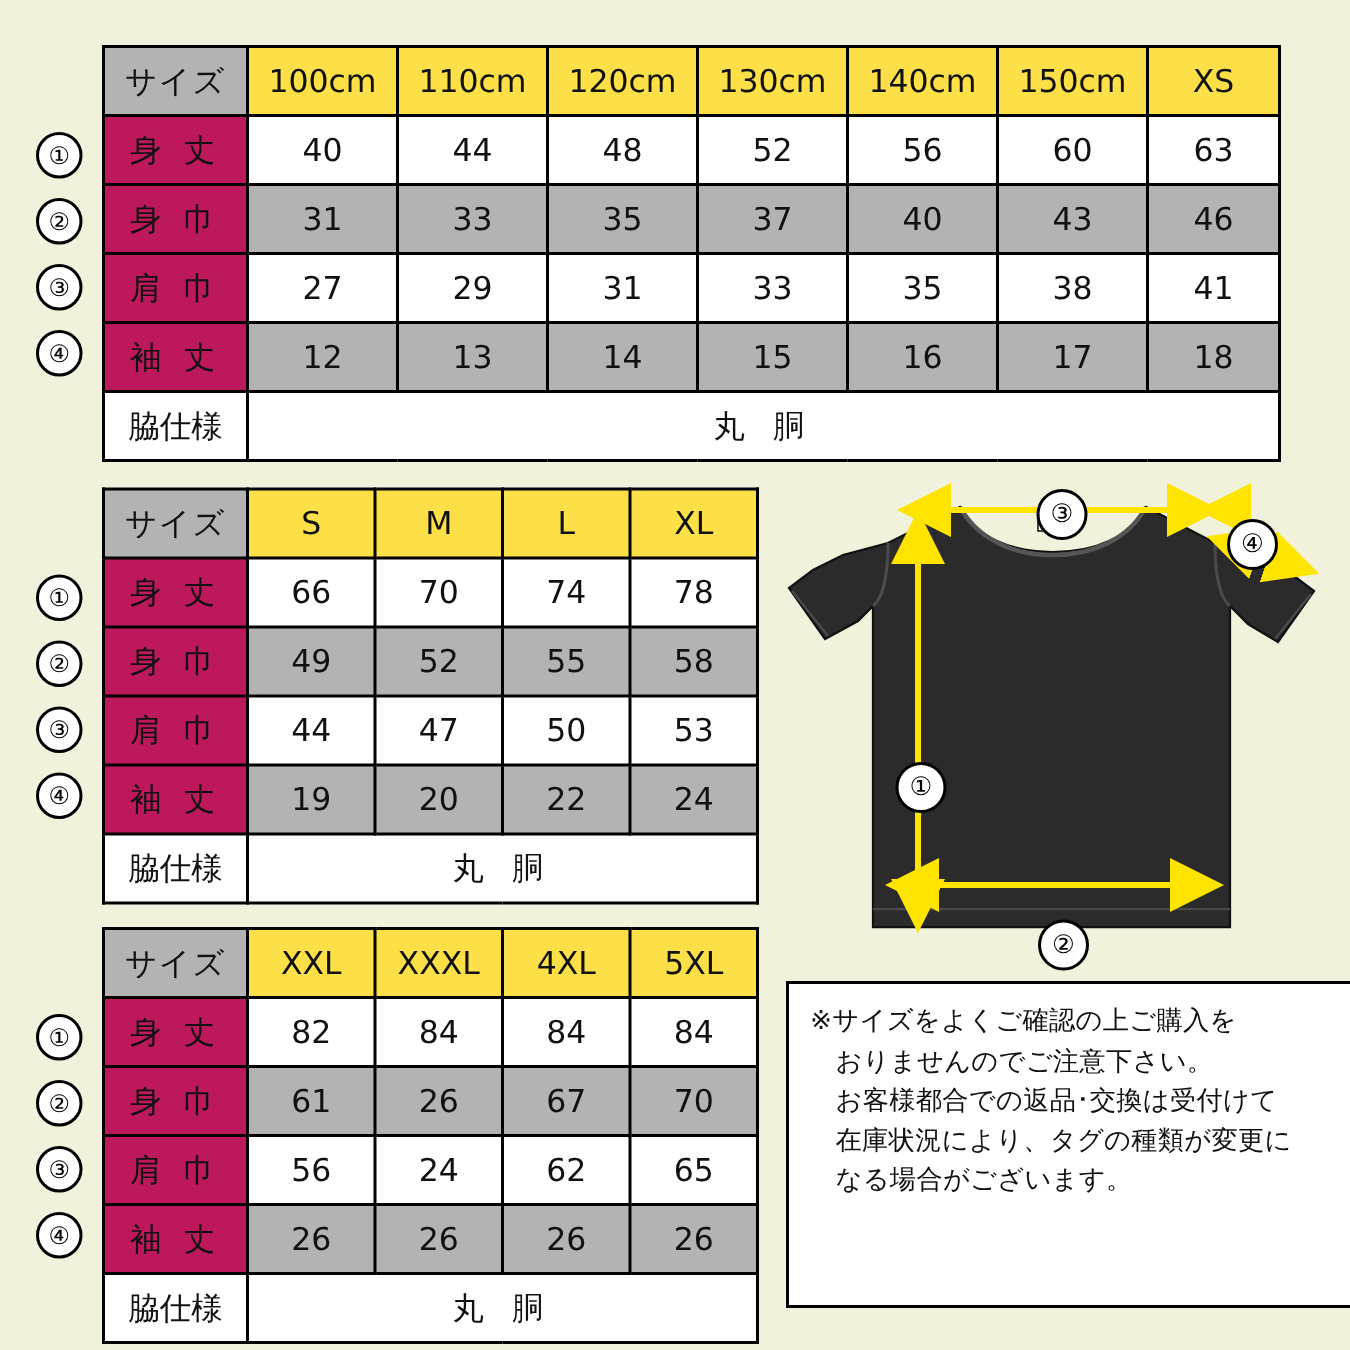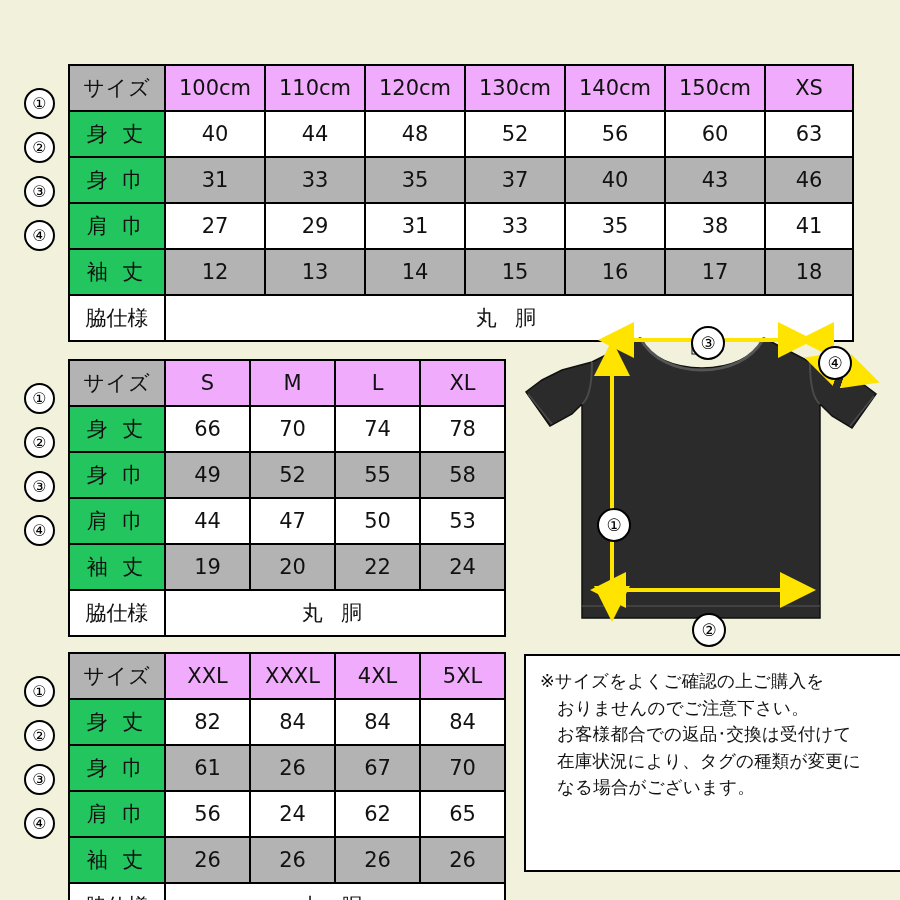--- a/index.html
+++ b/index.html
@@ -20,43 +20,42 @@
     width: 900px;
     height: 900px;
   }
 
   
   .size-table {
     position: absolute;
     border-collapse: collapse;
     table-layout: fixed;
     background: #ffffff;
-    margin-top: 34px;
   }
   .size-table td, .size-table th {
     border: 2px solid #000;
     text-align: center;
     vertical-align: middle;
     font-weight: normal;
     padding: 0;
     height: 44px;
     font-size: 21px;
     color: #111;
   }
   .hdr-cell {
-    background: #f0abfc;
+    background: #fde047;
     font-size: 21px;
   }
   .hdr-label {
     background: #b3b3b3;
     font-size: 21px;
     letter-spacing: 1px;
   }
   .row-label {
-    background: #22c55e;
+    background: #be185d;
     font-size: 21px;
     letter-spacing: 4px;
     padding-left: 2px;
   }
   .val-grey {
     background: #b3b3b3;
   }
   .val-white {
     background: #ffffff;
   }

